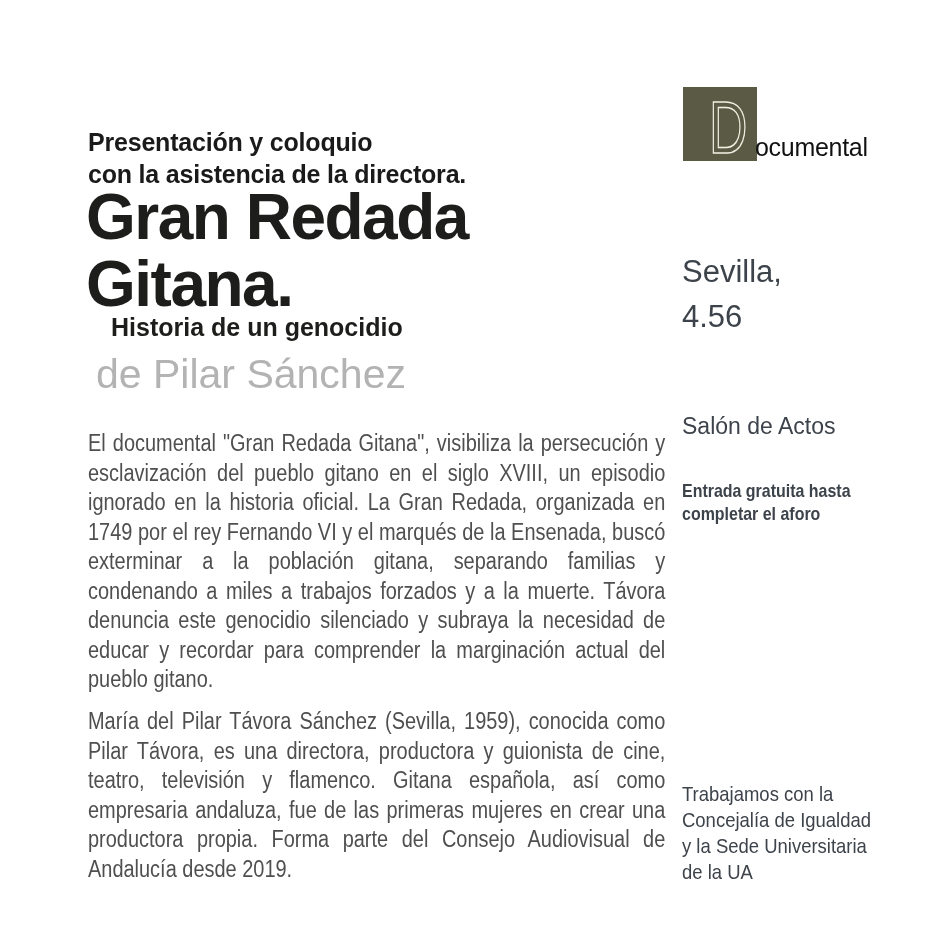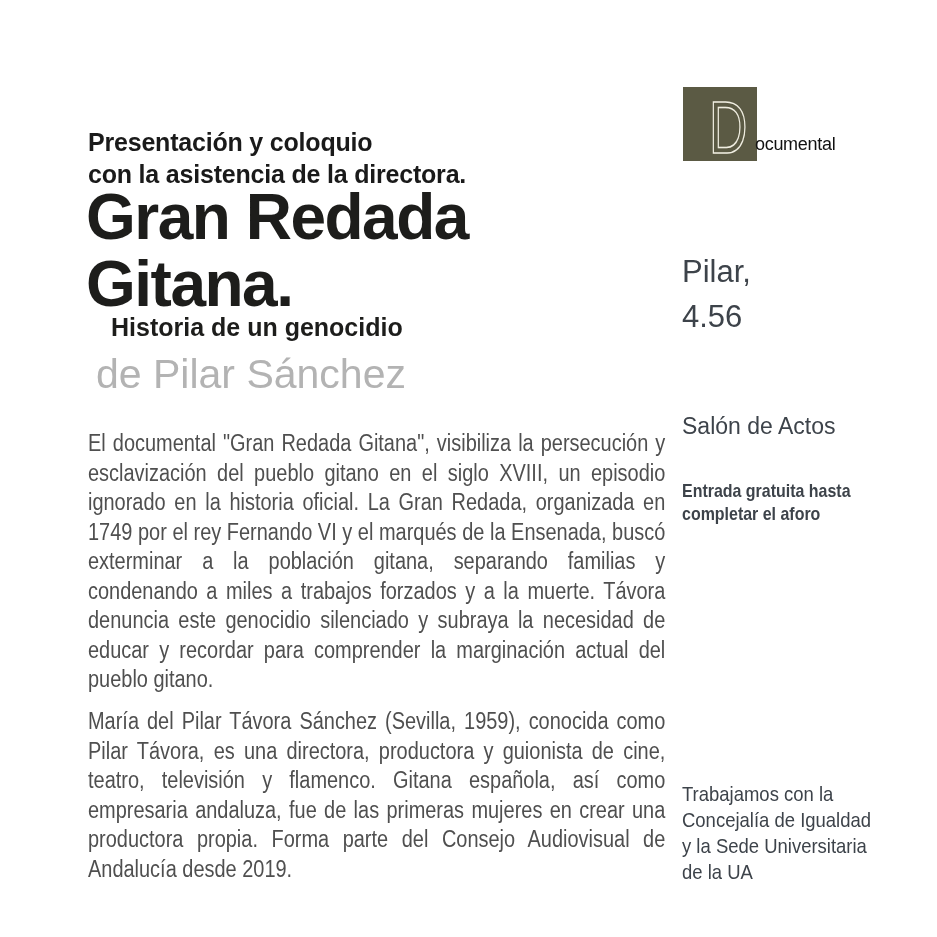--- a/index.html
+++ b/index.html
@@ -18,21 +18,21 @@
   .logo-square { position: absolute; left: 0; top: 0; width: 74px; height: 74px; background: #5b5a44; }
   .logo-initial {
     position: absolute; left: 26px; top: 4px;
     font-size: 74px; line-height: 1; font-weight: 400;
     color: transparent;
     -webkit-text-stroke: 1.6px #f0eee1;
     transform: scaleX(0.72); transform-origin: 0 0;
   }
   .logo-rest {
     position: absolute; left: 72px; top: 48px;
-    font-size: 18px; line-height: 1; color: #111111; letter-spacing: -0.3px;
+    font-size: 25px; line-height: 1; color: #111111; letter-spacing: -0.3px;
   }
 
   
   .kicker {
     position: absolute; left: 88px; top: 126px;
     font-size: 25px; line-height: 32px; font-weight: 700;
     letter-spacing: -0.2px; color: #1a1a1a; white-space: pre-line;
   }
   .title {
     position: absolute; left: 86px; top: 184px;
@@ -93,21 +93,21 @@
 con la asistencia de la directora.</div>
   <h1 class="title" style="margin:0">Gran Redada
 Gitana.</h1>
   <div class="subtitle">Historia de un genocidio</div>
   <div class="byline">de Pilar Sánchez</div>
 
   <p class="paragraph p1" style="margin:0">El documental "Gran Redada Gitana", visibiliza la persecución y esclavización del pueblo gitano en el siglo XVIII, un episodio ignorado en la historia oficial. La Gran Redada, organizada en 1749 por el rey Fernando VI y el marqués de la Ensenada, buscó exterminar a la población gitana, separando familias y condenando a miles a trabajos forzados y a la muerte. Távora denuncia este genocidio silenciado y subraya la necesidad de educar y recordar para comprender la marginación actual del pueblo gitano.</p>
   <p class="paragraph p2" style="margin:0">María del Pilar Távora Sánchez (Sevilla, 1959), conocida como Pilar Távora, es una directora, productora y guionista de cine, teatro, televisión y flamenco. Gitana española, así como empresaria andaluza, fue de las primeras mujeres en crear una productora propia. Forma parte del Consejo Audiovisual de Andalucía desde 2019.</p>
 
   <div class="when">
-    <div>Pilar,</div>
+    <div>Sevilla,</div>
     <div>4.56</div>
   </div>
   <div class="venue">Salón de Actos</div>
   <div class="admission">Entrada gratuita hasta
 completar el aforo</div>
   <div class="partners">Trabajamos con la
 Concejalía de Igualdad
 y la Sede Universitaria
 de la UA</div>
 

